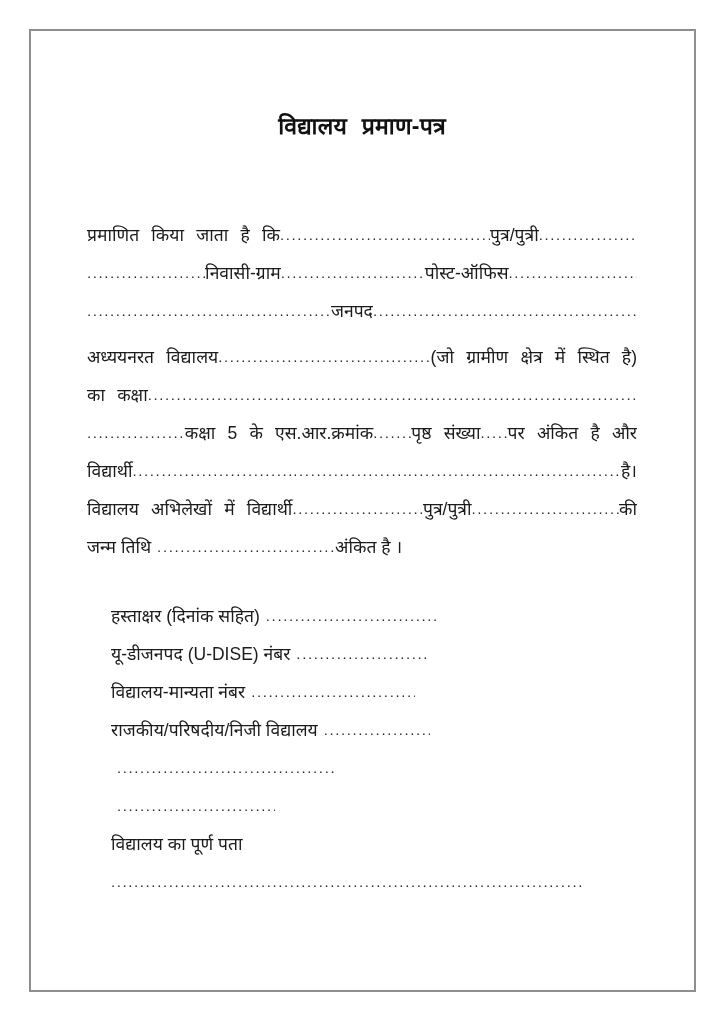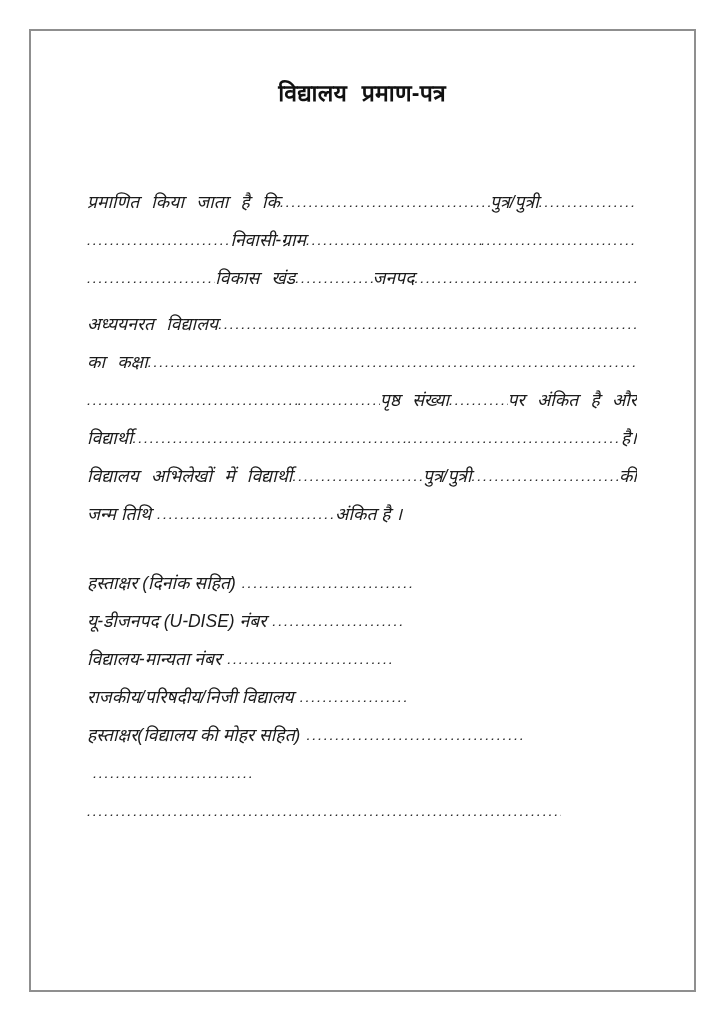--- a/index.html
+++ b/index.html
@@ -6,30 +6,30 @@
   .page {
     position:relative; width:723px; height:1024px; background:#ffffff;
     font-family:"Liberation Sans", sans-serif; color:#1b1b1b; overflow:hidden;
   }
   .frame {
     position:absolute; top:29px; left:29px; right:27px; bottom:32px;
     border:2px solid #8f8f8f;
   }
   .content { position:absolute; left:87px; top:0; width:550px; }
   .doc-title {
-    margin-top:75px; text-align:center;
+    margin-top:108px; text-align:center;
     font-size:23px; font-weight:700; line-height:36px;
     word-spacing:0.35em; letter-spacing:0.2px; color:#111;
   }
   .para1 { margin-top:72px; }
   .para2 { margin-top:8px; }
-  .sig   { margin-top:31px; }
+  .sig   { margin-top:31px;margin-left:24px; }
   .line {
     display:flex; align-items:stretch; height:38px; overflow:hidden;
-    font-size:17.5px; line-height:38px; white-space:nowrap;font-style:italic;
+    font-size:17.5px; line-height:38px; white-space:nowrap;
   }
   .line .t { flex:0 0 auto; white-space:pre; }
   .j .t  { word-spacing:0.42em; }
   .line .d {
     overflow:hidden; white-space:nowrap;
     font-size:15px; line-height:38.5px; letter-spacing:1.6px; color:#2a2a2a;
     min-width:0;
   }
   .left .d { flex:0 0 auto; margin-left:6px; }
   .sig .line { height:38px; }
@@ -49,42 +49,44 @@
       <div class="line j">
         <span class="t">प्रमाणित किया जाता है कि</span>
         <span class="d" style="flex:248 1 0px">................................................................................................................................................................................................................................................................</span>
         <span class="t">पुत्र/पुत्री</span>
         <span class="d" style="flex:116 1 0px">................................................................................................................................................................................................................................................................</span>
       </div>
       <div class="line j">
         <span class="d" style="flex:136 1 0px">................................................................................................................................................................................................................................................................</span>
         <span class="t">निवासी-ग्राम</span>
         <span class="d" style="flex:166 1 0px">................................................................................................................................................................................................................................................................</span>
+        <span class="t">पोस्ट-ऑफिस</span>
         <span class="d" style="flex:148 1 0px">................................................................................................................................................................................................................................................................</span>
       </div>
       <div class="line j">
         <span class="d" style="flex:136 1 0px">................................................................................................................................................................................................................................................................</span>
-        <span class="t">विकास खंड</span>
         <span class="d" style="flex:82 1 0px">................................................................................................................................................................................................................................................................</span>
         <span class="t">जनपद</span>
         <span class="d" style="flex:236 1 0px">................................................................................................................................................................................................................................................................</span>
       </div>
     </div>
 
     <div class="para2">
       <div class="line j">
         <span class="t">अध्ययनरत विद्यालय</span>
         <span class="d" style="flex:182 1 0px">................................................................................................................................................................................................................................................................</span>
+        <span class="t">(जो ग्रामीण क्षेत्र में स्थित है)</span>
       </div>
       <div class="line j">
         <span class="t">का कक्षा</span>
         <span class="d" style="flex:88 1 0px">................................................................................................................................................................................................................................................................</span>
       </div>
       <div class="line j">
         <span class="d" style="flex:144 1 0px">................................................................................................................................................................................................................................................................</span>
+        <span class="t">कक्षा 5 के एस.आर.क्रमांक</span>
         <span class="d" style="flex:56 1 0px">................................................................................................................................................................................................................................................................</span>
         <span class="t">पृष्ठ संख्या</span>
         <span class="d" style="flex:40 1 0px">................................................................................................................................................................................................................................................................</span>
         <span class="t">पर अंकित है और</span>
       </div>
       <div class="line j">
         <span class="t">विद्यार्थी</span>
         <span class="d" style="flex:104 1 0px">................................................................................................................................................................................................................................................................</span>
         <span class="d" style="flex:74 1 0px">................................................................................................................................................................................................................................................................</span>
         <span class="d" style="flex:138 1 0px">................................................................................................................................................................................................................................................................</span>
@@ -115,25 +117,27 @@
       </div>
       <div class="line left">
         <span class="t">विद्यालय-मान्यता नंबर</span>
         <span class="d" style="width:164px">................................................................................................................................................................................................................................................................</span>
       </div>
       <div class="line left">
         <span class="t">राजकीय/परिषदीय/निजी विद्यालय</span>
         <span class="d" style="width:106px">................................................................................................................................................................................................................................................................</span>
       </div>
       <div class="line left">
-        <span class="t">हस्ताक्षर(विद्यालय की मोहर सहित)</span>
         <span class="d" style="width:218px">................................................................................................................................................................................................................................................................</span>
       </div>
       <div class="line left">
         <span class="d" style="width:158px">................................................................................................................................................................................................................................................................</span>
+      </div>
+      <div class="line left addr-label">
+        <span class="t">विद्यालय का पूर्ण पता</span>
       </div>
       <div class="line left">
         <span class="d" style="width:474px; margin-left:0">................................................................................................................................................................................................................................................................</span>
       </div>
     </div>
 
   </div>
 </div>
 
 </body></html>

